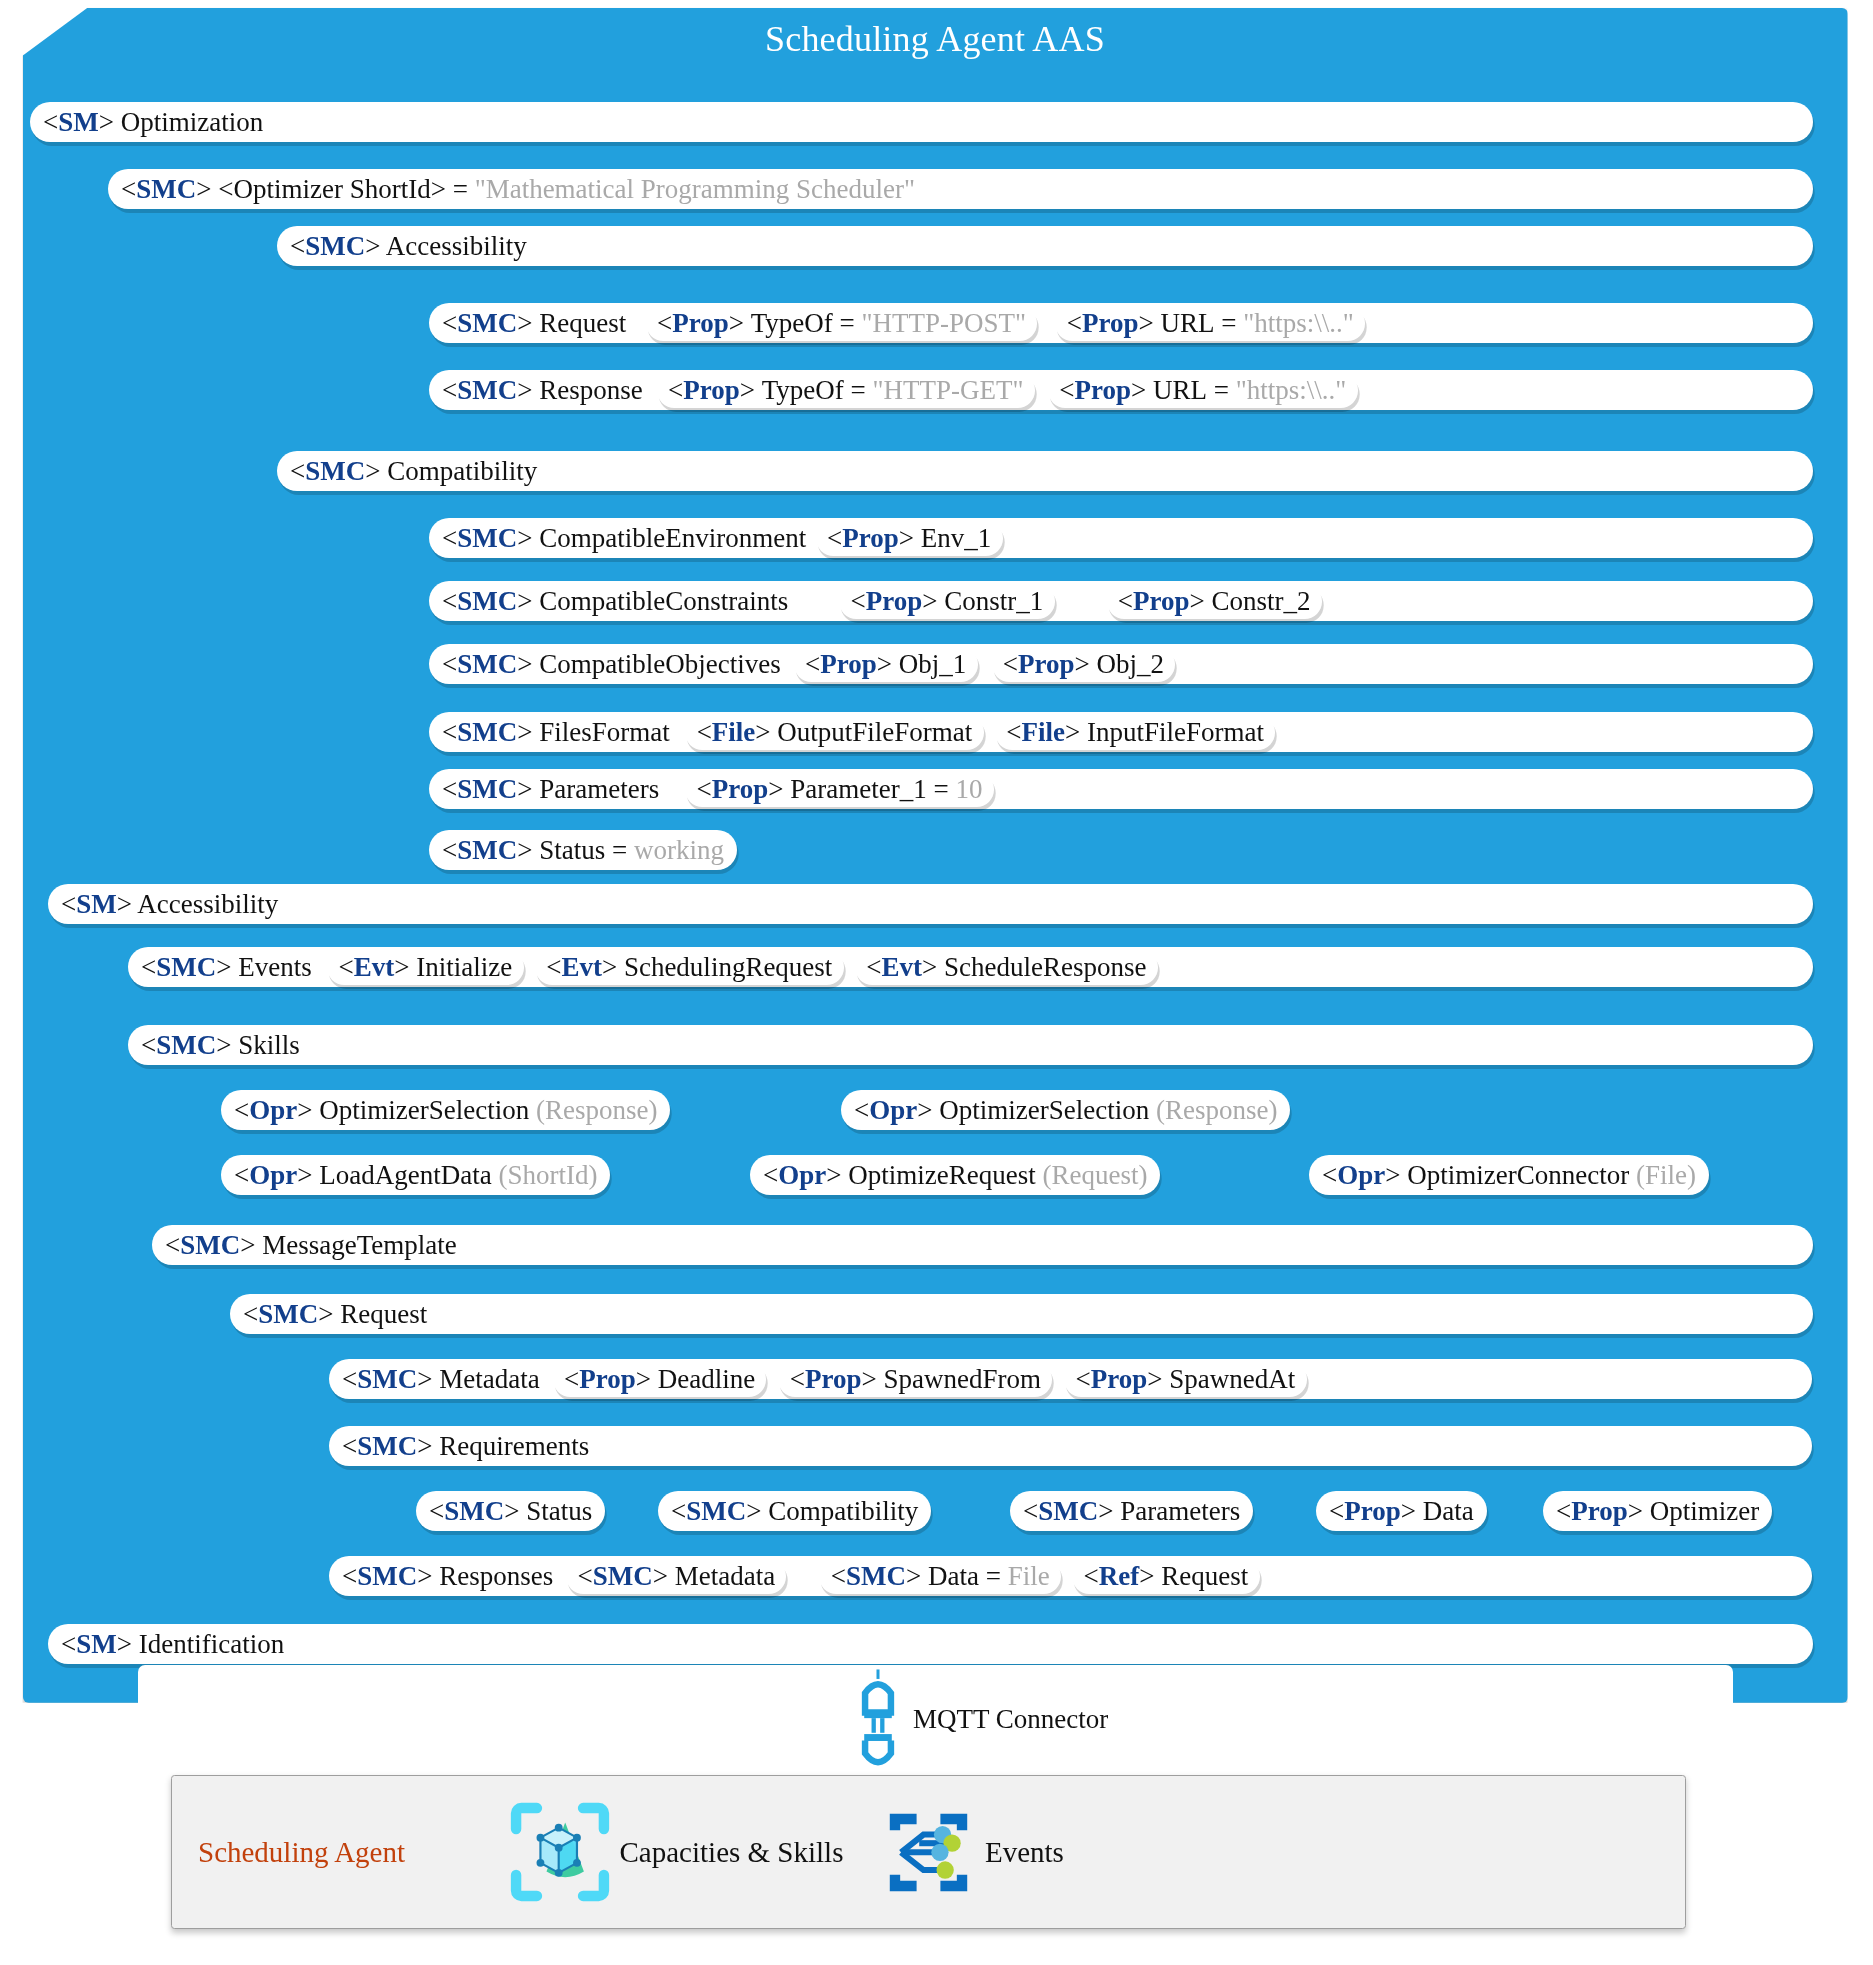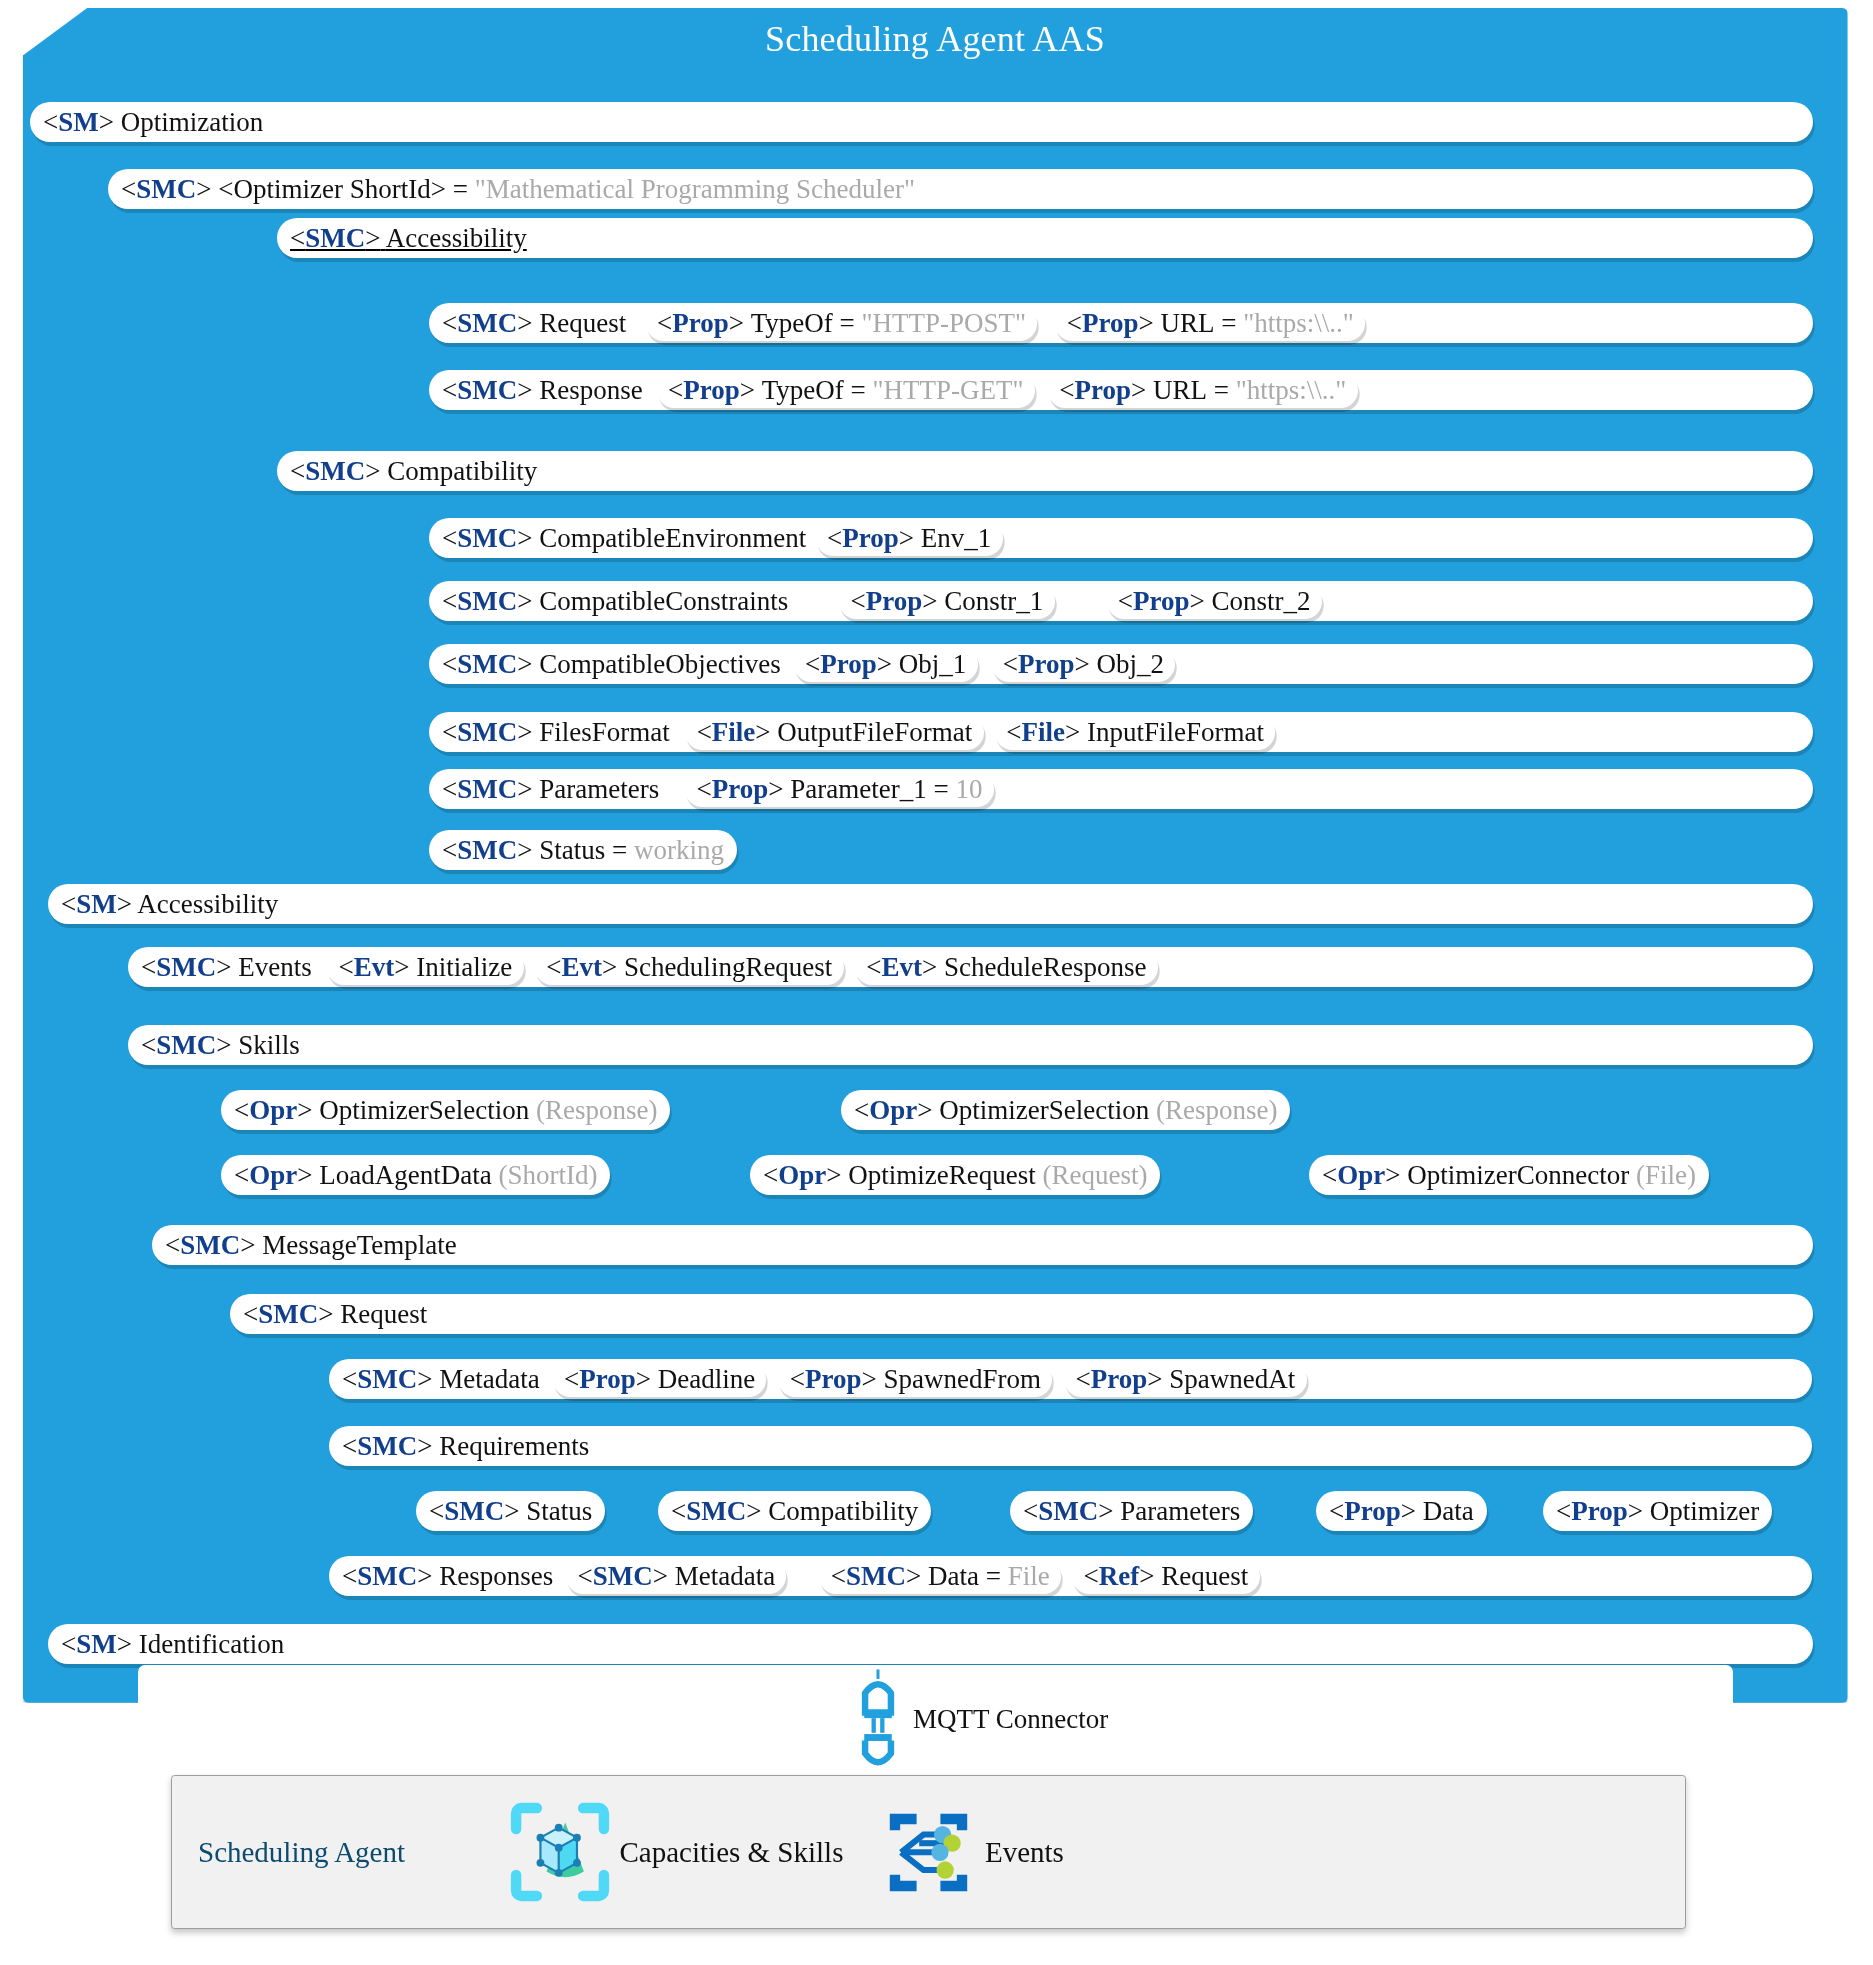--- a/index.html
+++ b/index.html
@@ -132,21 +132,21 @@
     height: 152px;
     background: #f1f1f1;
     border: 1.3px solid #9e9e9e;
     border-radius: 3.5px;
     display: flex;
     align-items: center;
     box-shadow: 0 3.9px 6px rgba(0,0,0,0.22);
   }
   #agent-name {
     font-size: 29px;
-    color: #0c4a6e;
+    color: #c2410c;
     margin-left: 26px;
     width: 312px;
   }
   .legend-item {
     display: flex;
     align-items: center;
     margin-right: 39px;
   }
   .legend-label {
     font-size: 29px;
@@ -163,21 +163,21 @@
 </div>
 
 <div class="row" style="left:30px; top:102px; width:1783px;">
   <span class="lbl"><span class="angle">&lt;</span><span class="tag">SM</span><span class="angle">&gt;</span> <span>Optimization</span></span>
 </div>
 
 <div class="row" style="left:108px; top:169px; width:1705px;">
   <span class="lbl"><span class="angle">&lt;</span><span class="tag">SMC</span><span class="angle">&gt;</span> <span>&lt;Optimizer ShortId&gt;</span> <span>=</span> <span class="val">"Mathematical Programming  Scheduler"</span></span>
 </div>
 
-<div class="row" style="left:277px; top:218px; width:1536px;text-decoration:underline;">
+<div class="row" style="left:277px; top:226px; width:1536px;">
   <span class="lbl"><span class="angle">&lt;</span><span class="tag">SMC</span><span class="angle">&gt;</span> <span>Accessibility</span></span>
 </div>
 
 <div class="row" style="left:429px; top:303px; width:1384px;">
   <span class="lbl"><span class="angle">&lt;</span><span class="tag">SMC</span><span class="angle">&gt;</span> <span>Request</span></span>
   <span class="chip" style="margin-left:19.5px;">
     <span class="angle">&lt;</span><span class="tag">Prop</span><span class="angle">&gt;</span>&nbsp;<span>TypeOf</span>&nbsp;<span>=</span>&nbsp;<span class="val">"HTTP-POST"</span>
   </span>
   <span class="chip" style="margin-left:18px;">
     <span class="angle">&lt;</span><span class="tag">Prop</span><span class="angle">&gt;</span>&nbsp;<span>URL</span>&nbsp;<span>=</span>&nbsp;<span class="val">"https:\\.."</span>

